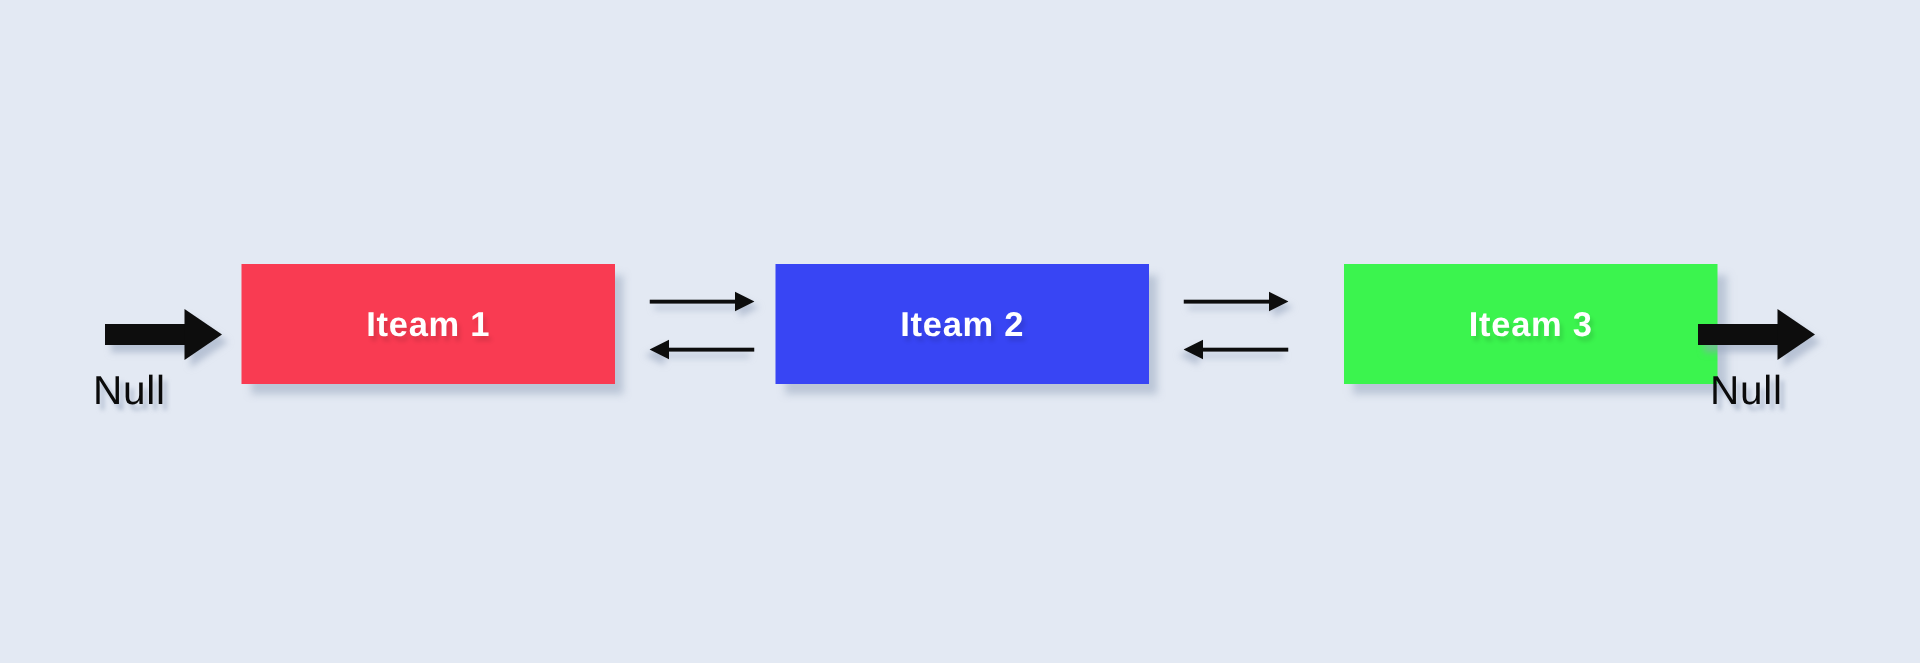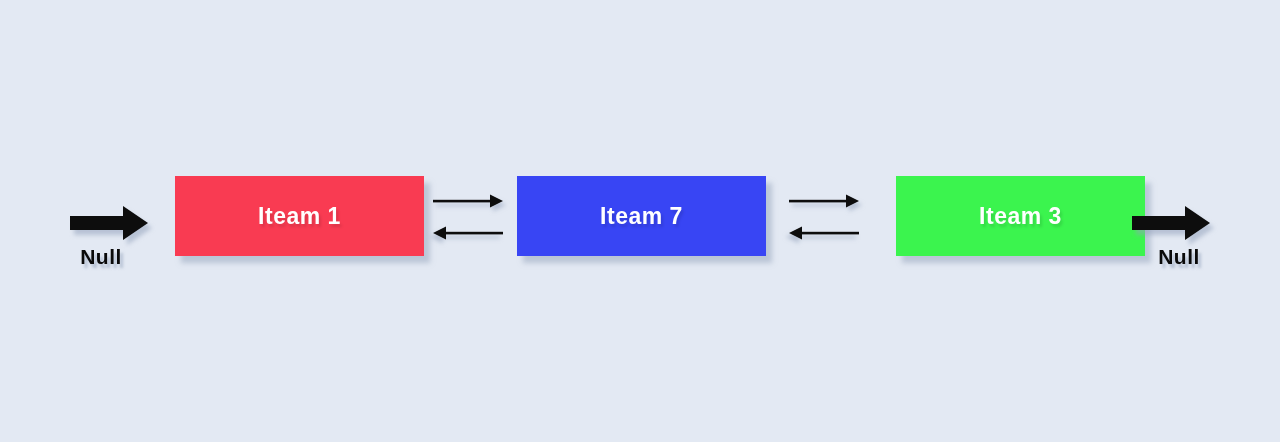--- a/index.html
+++ b/index.html
@@ -15,21 +15,21 @@
   .node {
     position: absolute;
     top: 176px;
     width: 249px;
     height: 80px;
     display: flex;
     align-items: center;
     justify-content: center;
     box-shadow: 6px 7px 5px rgba(148, 163, 188, 0.5);
   }
-  .node-1 { left: 161px; margin-left: 14px; }
+  .node-1 { left: 161px; }
   .node-2 { left: 517px; }
   .node-3 { left: 896px; }
   .node-label {
     color: #ffffff;
     font-size: 23px;
     font-weight: bold;
     letter-spacing: 0.5px;
     text-shadow: 2px 3px 3px rgba(0,0,0,0.12);
   }
   .thick-arrow {
@@ -38,23 +38,23 @@
     width: 78px;
     height: 34px;
     filter: drop-shadow(4px 5px 2px rgba(148, 163, 188, 0.55));
   }
   .thick-arrow-left  { left: 70px; }
   .thick-arrow-right { left: 1132px; }
   .null-label {
     position: absolute;
     top: 245px;
     width: 78px;
-    text-align: center;
-    font-size: 21px;
-    font-weight: bold;
+    text-align: left;
+    font-size: 27px;
+    font-weight: normal;
     color: #0a0a0a;
     letter-spacing: 0.5px;
     text-shadow: 3px 4px 3px rgba(148, 163, 188, 0.6);
   }
   .null-left  { left: 62px; }
   .null-right { left: 1140px; }
   .thin-arrow {
     position: absolute;
     width: 70px;
     height: 16px;
@@ -84,21 +84,21 @@
   <svg class="thin-arrow pair1 row-top" viewBox="0 0 70 16" fill="currentColor" style="color: rgb(13, 13, 13);">
     <rect x="0" y="6.8" width="59" height="2.6"></rect>
     <polygon points="57,1.5 70,8 57,14.5"></polygon>
   </svg>
   <svg class="thin-arrow points-left pair1 row-bottom" viewBox="0 0 70 16" fill="currentColor" style="color: rgb(13, 13, 13);">
     <rect x="0" y="6.8" width="59" height="2.6"></rect>
     <polygon points="57,1.5 70,8 57,14.5"></polygon>
   </svg>
 
   <div class="node node-2" style="background-color: rgb(56, 69, 244);">
-    <span class="node-label">Iteam 7</span>
+    <span class="node-label">Iteam 2</span>
   </div>
 
   <svg class="thin-arrow pair2 row-top" viewBox="0 0 70 16" fill="currentColor" style="color: rgb(13, 13, 13);">
     <rect x="0" y="6.8" width="59" height="2.6"></rect>
     <polygon points="57,1.5 70,8 57,14.5"></polygon>
   </svg>
   <svg class="thin-arrow points-left pair2 row-bottom" viewBox="0 0 70 16" fill="currentColor" style="color: rgb(13, 13, 13);">
     <rect x="0" y="6.8" width="59" height="2.6"></rect>
     <polygon points="57,1.5 70,8 57,14.5"></polygon>
   </svg>

